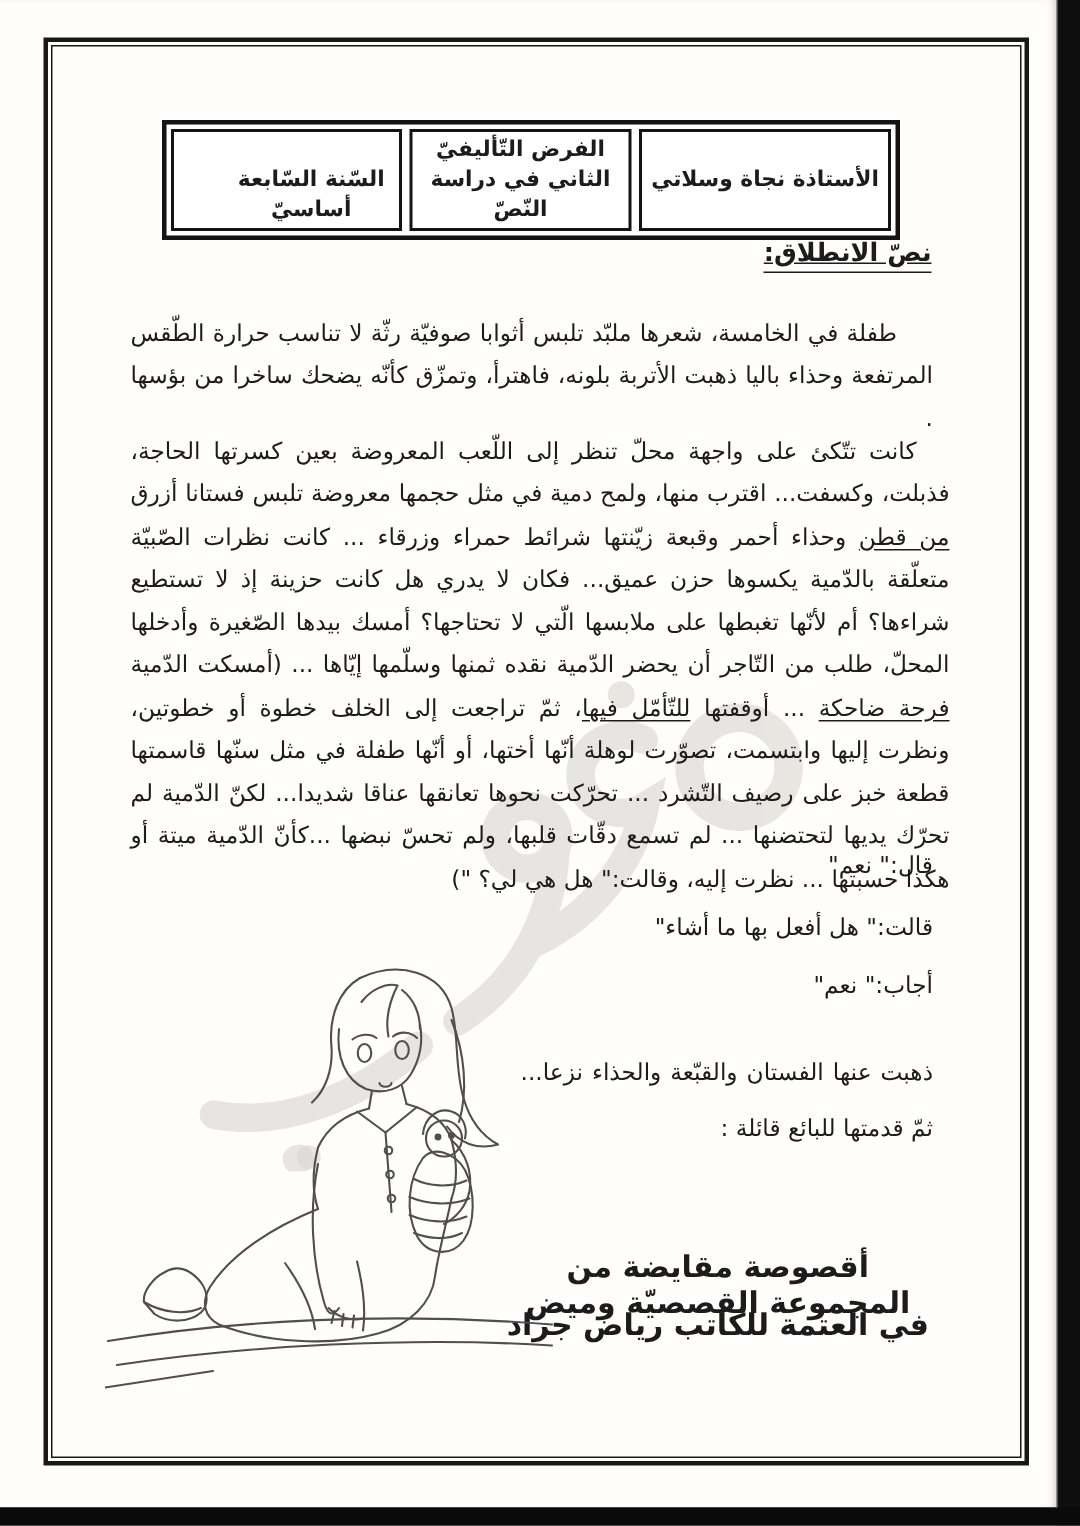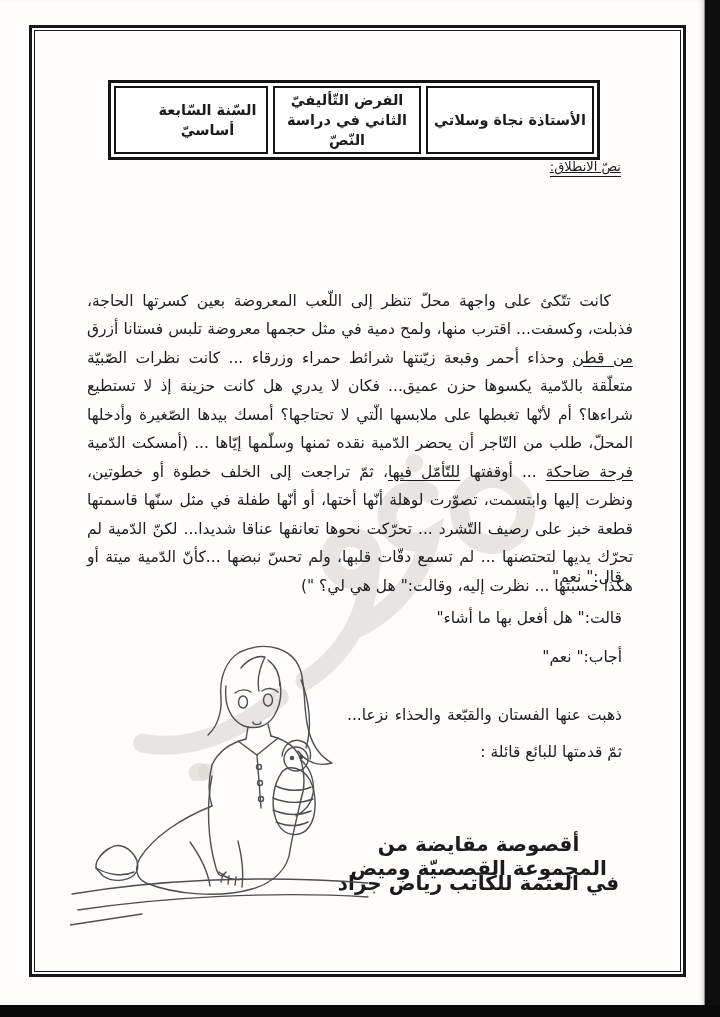--- a/index.html
+++ b/index.html
@@ -46,25 +46,25 @@
   .header-cell{
     border:2px solid #141414;
     min-height:40px;
     font-weight:bold;font-size:14.5px;line-height:20px;
     text-align:center;
     display:flex;align-items:center;justify-content:center;
     padding:2px 4px;box-sizing:border-box;
   }
   .cell-teacher{flex:0 0 168px;align-items:center;}
   .cell-exam{flex:0 0 148px;align-items:center;}
-  .cell-grade{flex:1 1 auto;align-items:center;padding-left:37px;}
+  .cell-grade{flex:1 1 auto;align-items:flex-end;padding-left:37px;}
 
   .section-title{
     right:59px;top:128px;
-    font-weight:normal;font-size:13px;
+    font-weight:bold;font-size:17px;
   }
   .section-title span{
     text-decoration:underline;
     border-bottom:1.5px solid #1c1c1c;
     padding-bottom:2px;
   }
 
   .body-text{
     font-size:15.5px;line-height:28.5px;
     text-align:justify;
@@ -120,20 +120,21 @@
             </div>
             <div class="header-cell cell-grade">
               <span>السّنة السّابعة أساسيّ</span>
             </div>
           </div>
 
           <div class="section-title">
             <span>نصّ الانطلاق:</span>
           </div>
 
+          <p class="body-text p-intro">طفلة في الخامسة، شعرها ملبّد تلبس أثوابا صوفيّة رثّة لا تناسب حرارة الطّقس المرتفعة وحذاء باليا ذهبت الأتربة بلونه، فاهترأ، وتمزّق كأنّه يضحك ساخرا من بؤسها .</p>
 
           <p class="body-text p-story"><span>كانت تتّكئ على واجهة محلّ تنظر إلى اللّعب المعروضة بعين كسرتها الحاجة، فذبلت، وكسفت... اقترب منها، ولمح دمية في مثل حجمها معروضة تلبس فستانا أزرق </span><u>من قطن</u><span> وحذاء أحمر وقبعة زيّنتها شرائط حمراء وزرقاء ... كانت نظرات الصّبيّة متعلّقة بالدّمية يكسوها حزن عميق... فكان لا يدري هل كانت حزينة إذ لا تستطيع شراءها؟ أم لأنّها تغبطها على ملابسها الّتي لا تحتاجها؟ أمسك بيدها الصّغيرة وأدخلها المحلّ، طلب من التّاجر أن يحضر الدّمية نقده ثمنها وسلّمها إيّاها ... (أمسكت الدّمية </span><u>فرحة ضاحكة</u><span> ... أوقفتها </span><u>للتّأمّل فيها</u><span>، ثمّ تراجعت إلى الخلف خطوة أو خطوتين، ونظرت إليها وابتسمت، تصوّرت لوهلة أنّها أختها، أو أنّها طفلة في مثل سنّها قاسمتها قطعة خبز على رصيف التّشرد ... تحرّكت نحوها تعانقها عناقا شديدا... لكنّ الدّمية لم تحرّك يديها لتحتضنها ... لم تسمع دقّات قلبها، ولم تحسّ نبضها ...كأنّ الدّمية ميتة أو هكذا حسبتها ... نظرت إليه، وقالت:" هل هي لي؟ ")</span></p>
 
           <div class="q-line q1">قال:" نعم"</div>
           <div class="q-line q2">قالت:" هل أفعل بها ما أشاء"</div>
           <div class="q-line q3">أجاب:" نعم"</div>
 
           <p class="p-closing">ذهبت عنها الفستان والقبّعة والحذاء نزعا... ثمّ قدمتها للبائع قائلة :</p>
 
 

